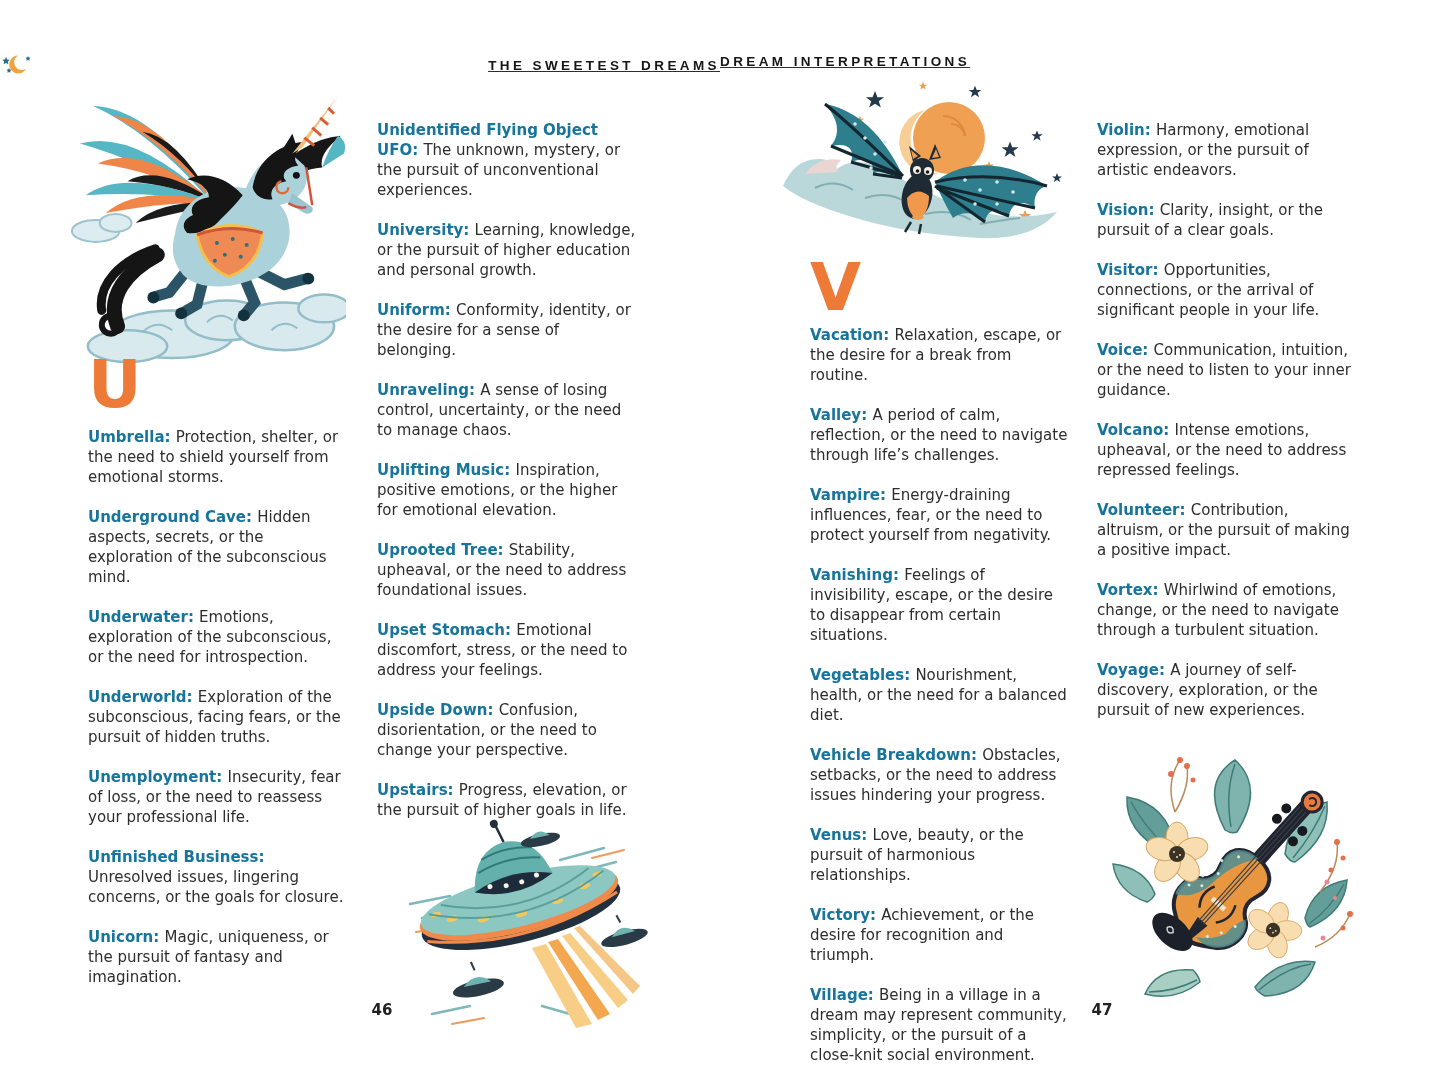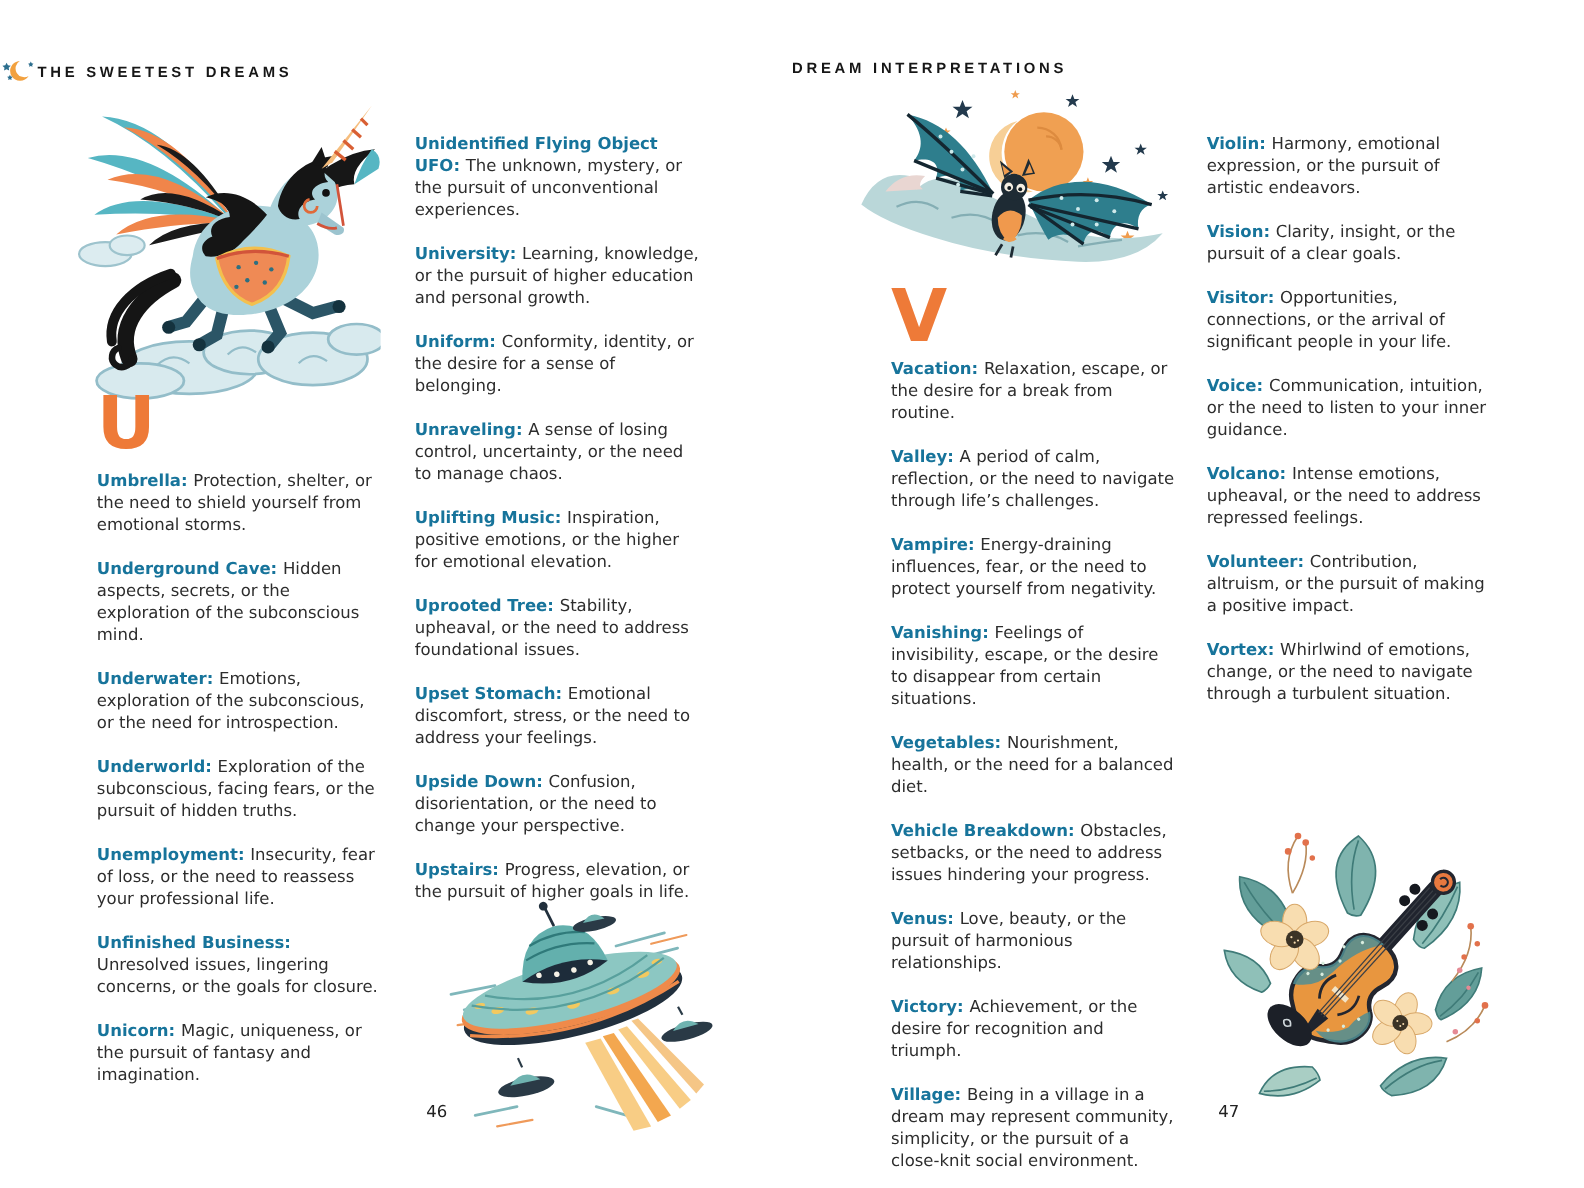--- a/index.html
+++ b/index.html
@@ -13,40 +13,40 @@
   body{
     width:1440px;height:1080px;position:relative;background:#ffffff;
     font-family:"DejaVu Sans","Liberation Sans",sans-serif;
     color:var(--body-text);overflow:hidden;
   }
   .page{position:absolute;top:0;width:720px;height:1080px;}
   .page.left{left:0;}
   .page.right{left:720px;}
   .page-header{
     position:absolute;top:54px;left:0;width:100%;
-    display:flex;align-items:center;justify-content:flex-start;gap:0;
+    display:flex;align-items:center;justify-content:space-between;gap:16px;text-decoration:underline;
   }
   .page-header .title{
     font-family:"Liberation Sans","DejaVu Sans",sans-serif;
     font-size:13.5px;font-weight:700;letter-spacing:3.4px;color:var(--header-text);
     white-space:nowrap;
   }
   .section-letter{
     position:absolute;font-size:66px;line-height:1;font-weight:600;
     color:var(--accent-orange);
     font-family:"DejaVu Sans","Liberation Sans",sans-serif;
   }
   .col{position:absolute;}
   .entry{font-size:15px;line-height:20px;margin-bottom:20px;text-align:left;}
   .entry:last-child{margin-bottom:0;}
   .term{font-weight:700;color:var(--term-teal);}
   .definition{color:var(--body-text);}
   .page-number{
-    position:absolute;top:1001px;left:15px;width:100%;text-align:center;
-    font-size:15px;font-weight:400;color:#222222;padding-left:44px;
+    position:absolute;top:1001px;left:0;width:100%;text-align:center;
+    font-size:15px;font-weight:700;color:#222222;padding-left:44px;
   }
   .illus{position:absolute;}
 </style>
 </head>
 <body>
 
 <div class="page left">
 
   <div class="page-header">
     <svg width="34" height="22" viewBox="0 0 34 22">
@@ -332,20 +332,21 @@
       <div class="entry"><span class="term">Village: </span><span class="definition">Being in a village in a dream may represent community, simplicity, or the pursuit of a close-knit social environment.</span></div>
     </div>
   <div class="col" style="left:377px;top:120px;width:258px;">
       <div class="entry"><span class="term">Violin: </span><span class="definition">Harmony, emotional expression, or the pursuit of artistic endeavors.</span></div>
       <div class="entry"><span class="term">Vision: </span><span class="definition">Clarity, insight, or the pursuit of a clear goals.</span></div>
       <div class="entry"><span class="term">Visitor: </span><span class="definition">Opportunities, connections, or the arrival of significant people in your life.</span></div>
       <div class="entry"><span class="term">Voice: </span><span class="definition">Communication, intuition, or the need to listen to your inner guidance.</span></div>
       <div class="entry"><span class="term">Volcano: </span><span class="definition">Intense emotions, upheaval, or the need to address repressed feelings.</span></div>
       <div class="entry"><span class="term">Volunteer: </span><span class="definition">Contribution, altruism, or the pursuit of making a positive impact.</span></div>
       <div class="entry"><span class="term">Vortex: </span><span class="definition">Whirlwind of emotions, change, or the need to navigate through a turbulent situation.</span></div>
+      <div class="entry"><span class="term">Voyage: </span><span class="definition">A journey of self-discovery, exploration, or the pursuit of new experiences.</span></div>
     </div>
 
   <svg class="illus" style="left:385px;top:742px;" width="255" height="270" viewBox="0 0 255 270">
     <g stroke="#3F7B78" stroke-width="1.5">
       <path d="M120 88 Q95 40 130 18 Q160 45 132 90 Q126 92 120 88z" fill="#7FB4AE"></path>
       <path d="M60 110 Q20 90 22 55 Q62 62 70 104 Q66 110 60 110z" fill="#639E99"></path>
       <path d="M190 120 Q225 95 222 60 Q185 70 180 112 Q185 120 190 120z" fill="#8FC0B8"></path>
       <path d="M205 185 Q240 170 242 138 Q208 144 200 176 Q202 184 205 185z" fill="#639E99"></path>
       <path d="M150 245 Q175 215 210 220 Q200 252 160 254 Q152 250 150 245z" fill="#7FB4AE"></path>
       <path d="M95 240 Q70 260 40 252 Q52 225 88 228 Q94 234 95 240z" fill="#A9CEC4"></path>

